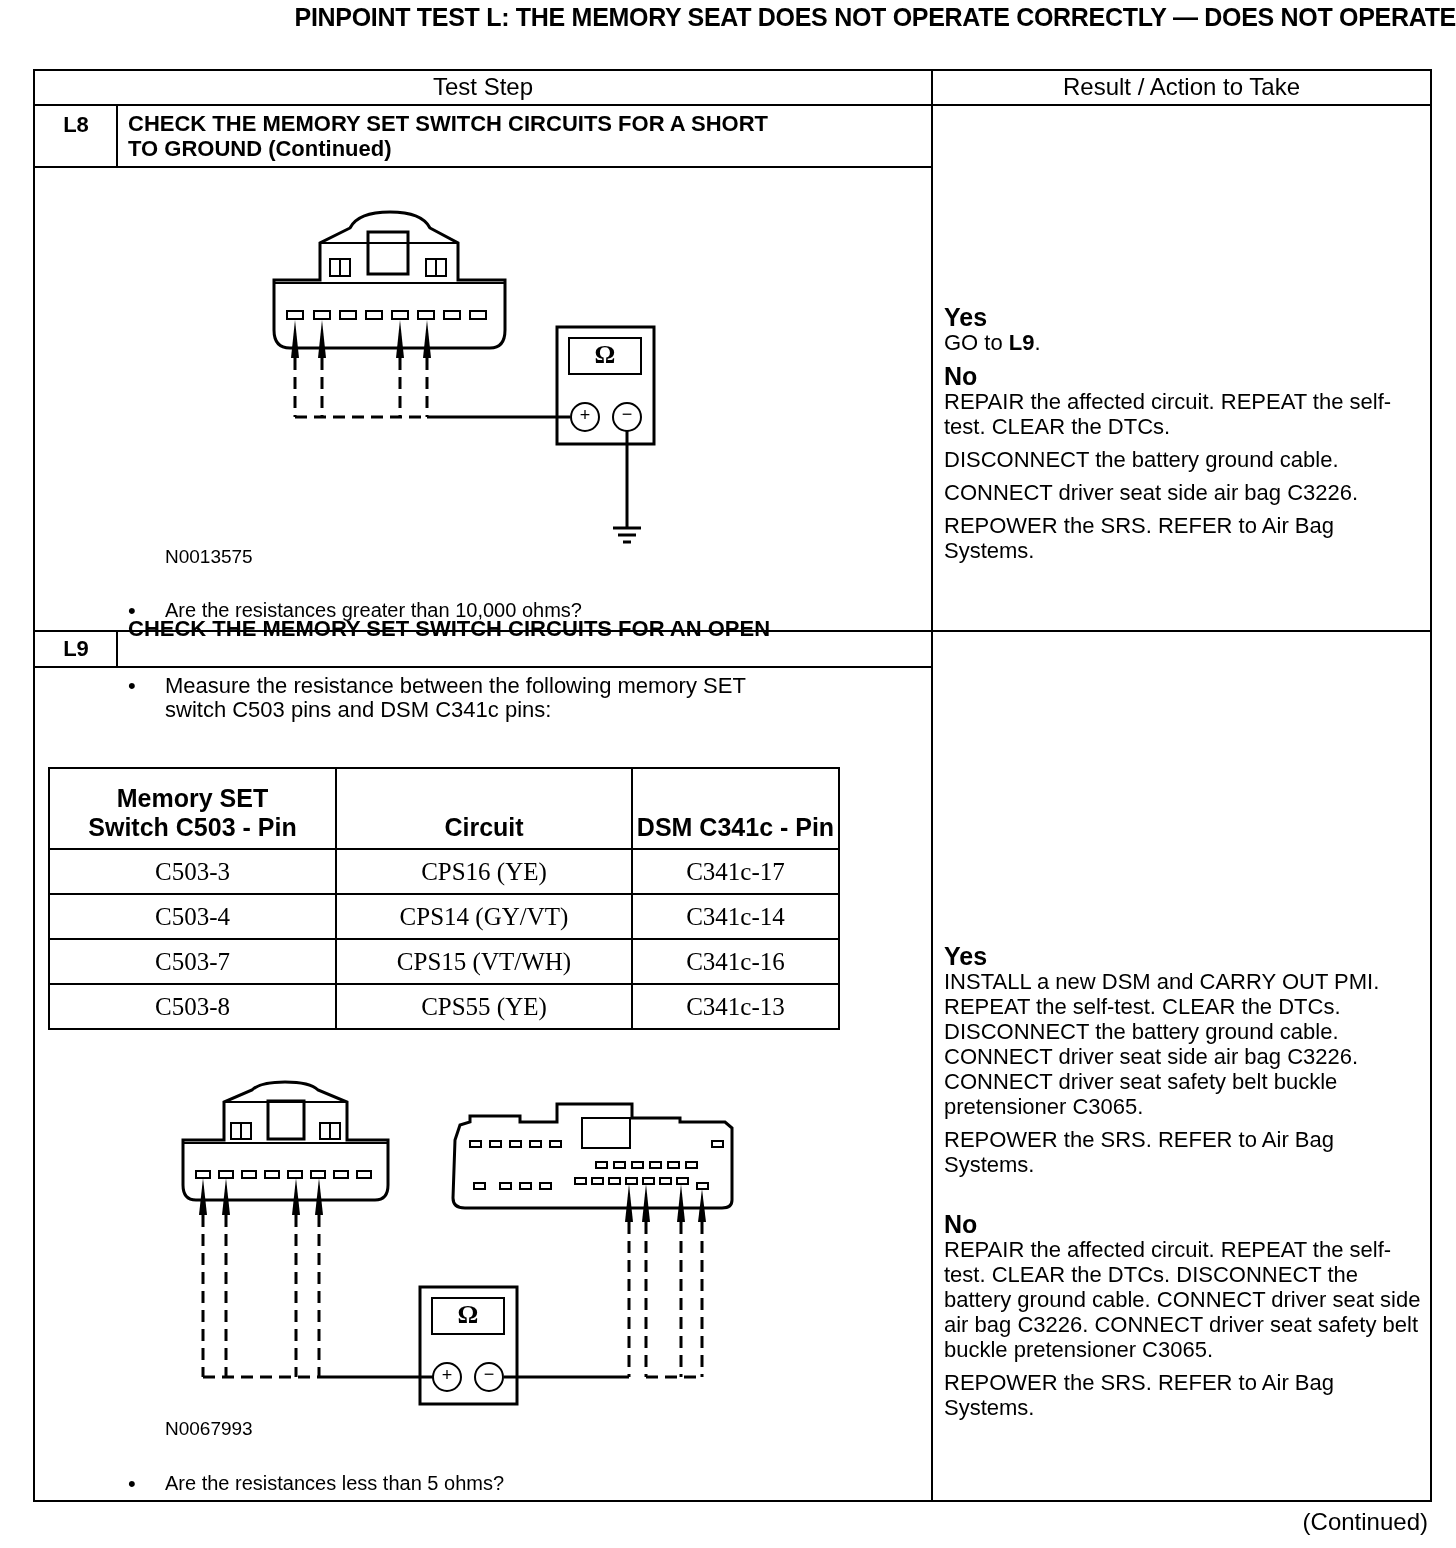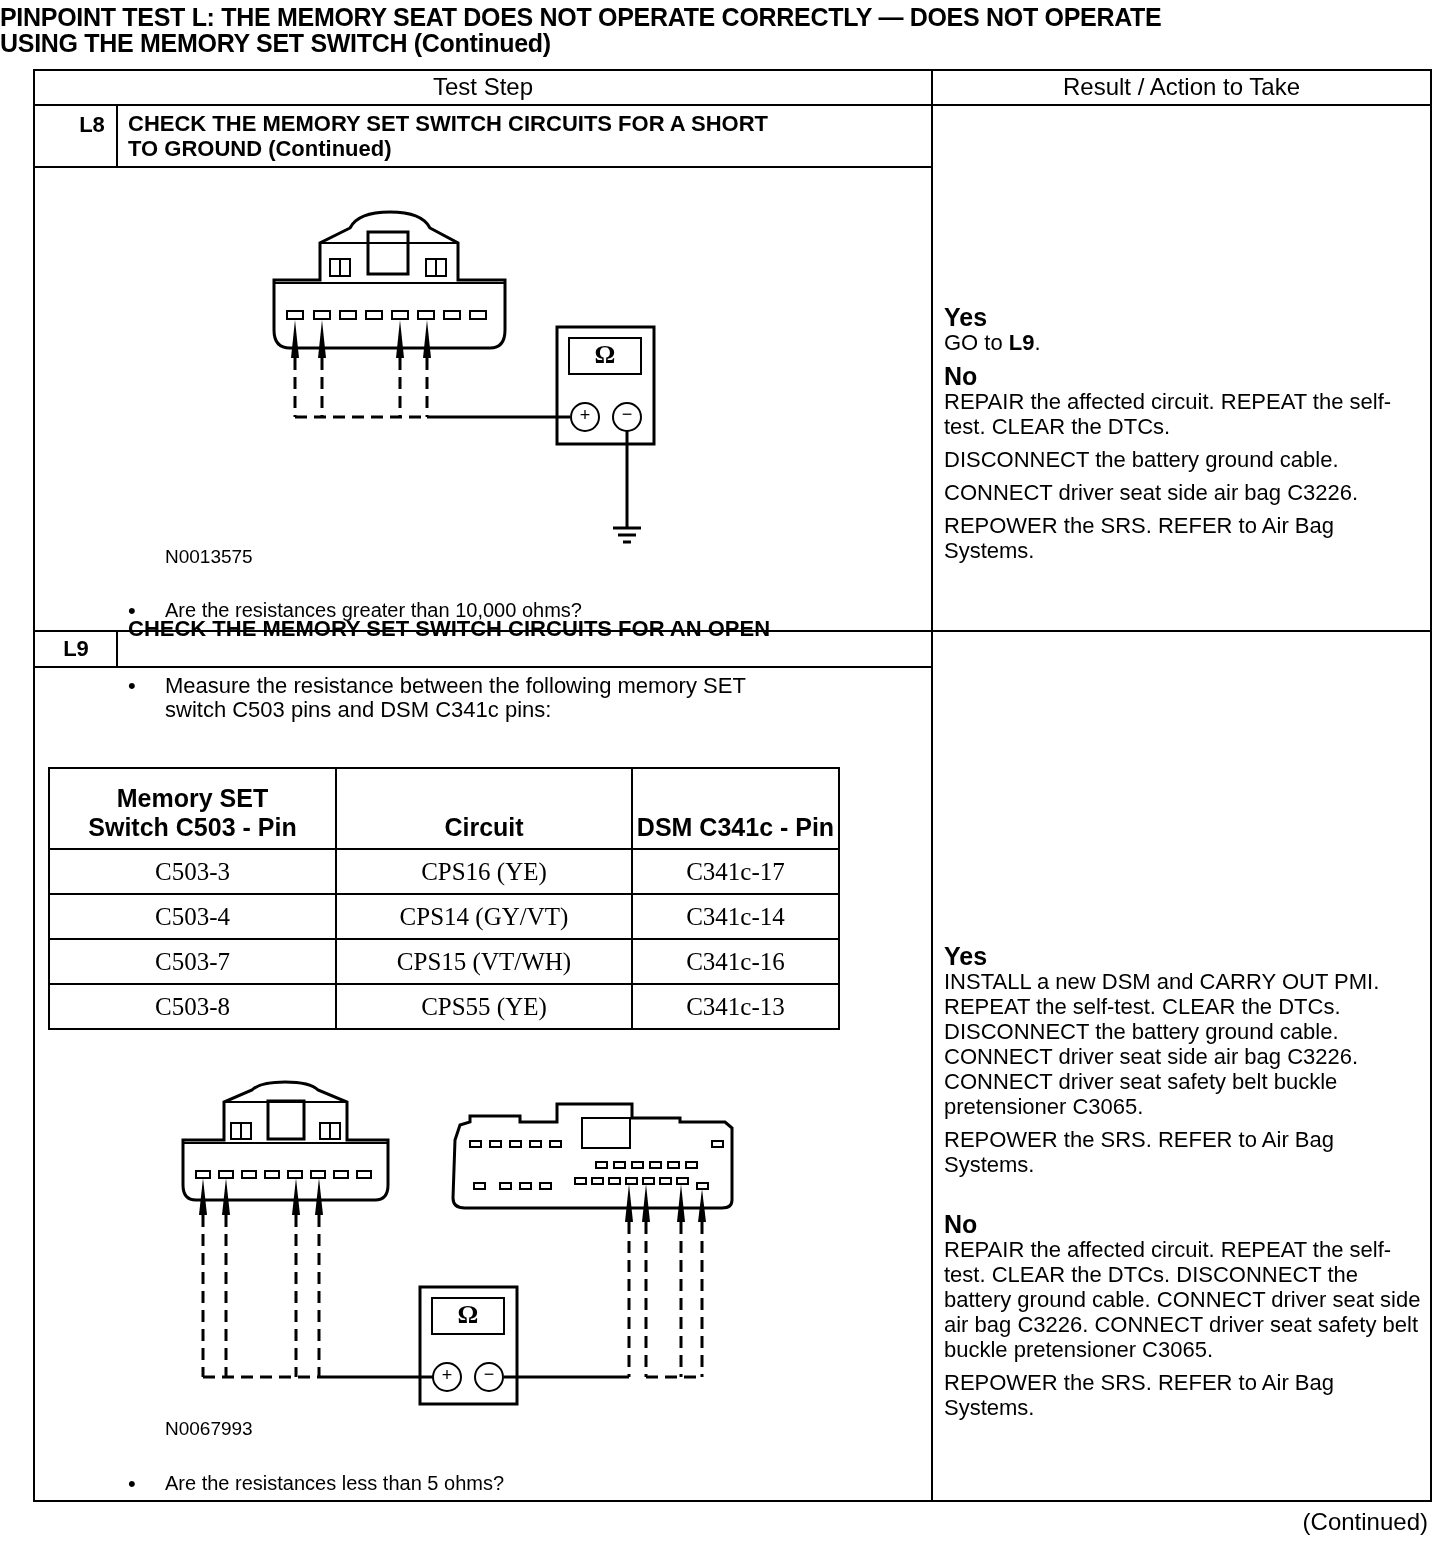--- a/index.html
+++ b/index.html
@@ -1,17 +1,17 @@
 <!DOCTYPE html>
 <html><head>
 <meta charset="utf-8">
 <style>
   html, body { margin: 0; padding: 0; background: #ffffff; }
   body { width: 1456px; height: 1548px; position: relative; font-family: "Liberation Sans", sans-serif; color: #000; overflow: hidden; }
-  .title { position: absolute; left: 0; top: 4px; width: 1456px; text-align: left; font-weight: bold; font-size: 25px; line-height: 26px; letter-spacing: -0.3px; }
+  .title { position: absolute; left: 0; top: 4px; width: 1456px; text-align: right; font-weight: bold; font-size: 25px; line-height: 26px; letter-spacing: -0.3px; }
   .title .line { display: block; }
   .frame { position: absolute; left: 33px; top: 69px; width: 1399px; height: 1433px; border: 2px solid #000; box-sizing: border-box; }
   .hline { position: absolute; background: #000; height: 2px; }
   .vline { position: absolute; background: #000; width: 2px; }
   .txt { position: absolute; }
   .hdr { font-size: 24px; font-weight: normal; text-align: center; }
   .step-id { font-size: 22px; font-weight: bold; text-align: center; width: 82px; }
   .step-title { font-size: 22px; font-weight: bold; line-height: 25px; }
   .body-text { font-size: 22px; line-height: 24px; }
   .q { font-size: 20px; font-weight: normal; }
@@ -25,32 +25,31 @@
   table.pins th { font-family: "Liberation Sans", sans-serif; font-weight: bold; font-size: 25px; height: 72px; vertical-align: bottom; padding-bottom: 6px; line-height: 29px; }
   table.pins td { font-family: "Liberation Serif", serif; font-size: 25px; height: 41px; }
   svg { position: absolute; overflow: visible; }
   .bullet { position: absolute; font-size: 22px; }
 </style>
 </head>
 <body>
 
 <div class="title">
   <span class="line">PINPOINT TEST  L: THE MEMORY SEAT DOES NOT OPERATE CORRECTLY — DOES NOT OPERATE</span>
-  <span class="line">USING THE MEMORY SET SWITCH (Continued)</span>
 </div>
 
 <div class="frame"></div>
 
 <div class="vline" style="left:931px; top:69px; height:1433px;"></div>
 
 <div class="txt hdr" style="left:35px; top:73px; width:896px;">Test Step</div>
 <div class="txt hdr" style="left:933px; top:73px; width:497px;">Result / Action to Take</div>
 <div class="hline" style="left:33px; top:104px; width:1399px;"></div>
 
-<div class="txt step-id" style="left:35px; top:112px;padding-left:16px;">L8</div>
+<div class="txt step-id" style="left:35px; top:112px;">L8</div>
 <div class="vline" style="left:116px; top:104px; height:63px;"></div>
 <div class="txt step-title" style="left:128px; top:111px; width:790px;">
   <span>CHECK THE MEMORY SET SWITCH CIRCUITS FOR A SHORT</span><br>
   <span>TO GROUND (Continued)</span>
 </div>
 <div class="hline" style="left:33px; top:166px; width:899px;"></div>
 
 <svg style="left:0; top:0;" width="1456" height="1548" viewBox="0 0 1456 1548">
   <g fill="none" stroke="#000" stroke-width="3">
     <path d="M274,300 L274,280 L320,280 L320,243 L350,228 Q358,212 390,212 Q422,212 430,228 L458,243 L458,280 L505,280 L505,300 L505,330 Q505,348 490,348 L290,348 Q274,348 274,330 Z"></path>

